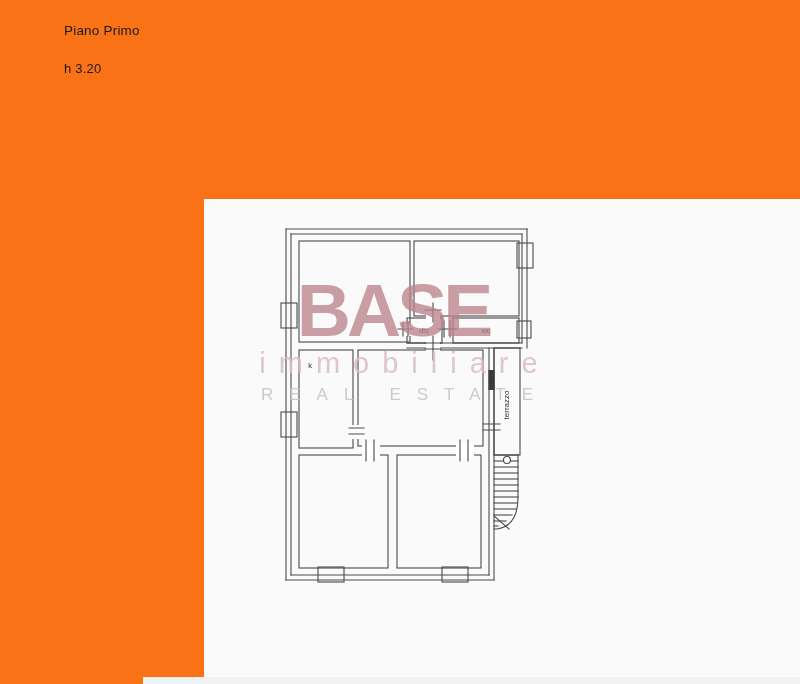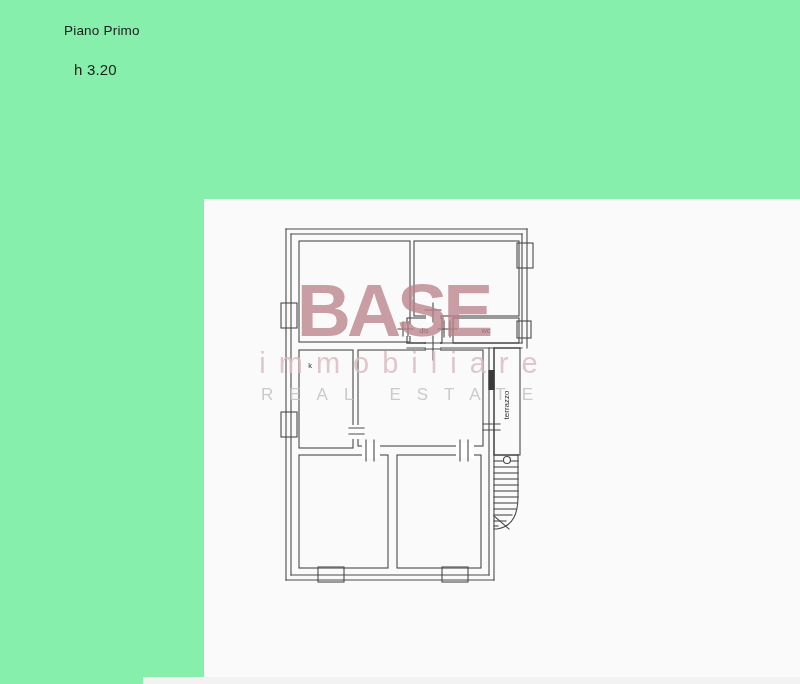--- a/index.html
+++ b/index.html
@@ -1,26 +1,26 @@
 <!DOCTYPE html>
 <html><head>
 <meta charset="utf-8">
 <style>
   html,body { margin:0; padding:0; background:#ffffff; }
   .page {
-    position:relative; width:800px; height:684px; background:#86efac;
+    position:relative; width:800px; height:684px; background:#f97316;
     overflow:hidden; font-family:"Liberation Sans", sans-serif;
   }
   .floor-title {
     position:absolute; left:64px; top:23px;
     font-size:13.5px; color:#1b1b1b; letter-spacing:0.2px;
   }
   .height-note {
     position:absolute; left:64px; top:61px;
-    font-size:15px; color:#1b1b1b; letter-spacing:0.2px;margin-left:10px;
+    font-size:13px; color:#1b1b1b; letter-spacing:0.2px;
   }
   svg.plan { position:absolute; left:0; top:0; }
   .plan text { font-family:"Liberation Sans", sans-serif; }
   .wm-brand   { font-weight:bold; font-size:75px; letter-spacing:-4px; opacity:0.78; }
   .wm-sub     { font-size:29px;  letter-spacing:13px; opacity:0.85; }
   .wm-tag     { font-size:17px;  letter-spacing:16px; opacity:0.9; }
   .room-label { font-size:7.5px; stroke:none; }
   .room-label-vert { font-size:8px; stroke:none; }
 </style>
 </head>

